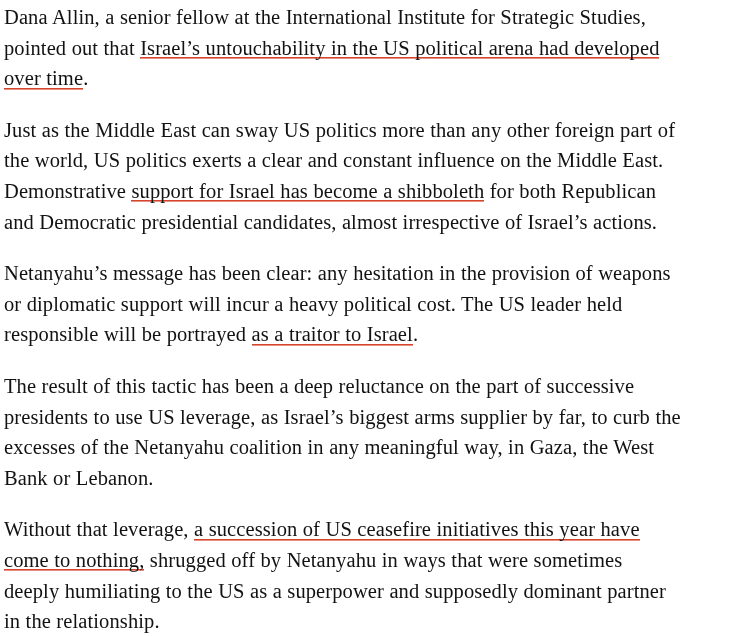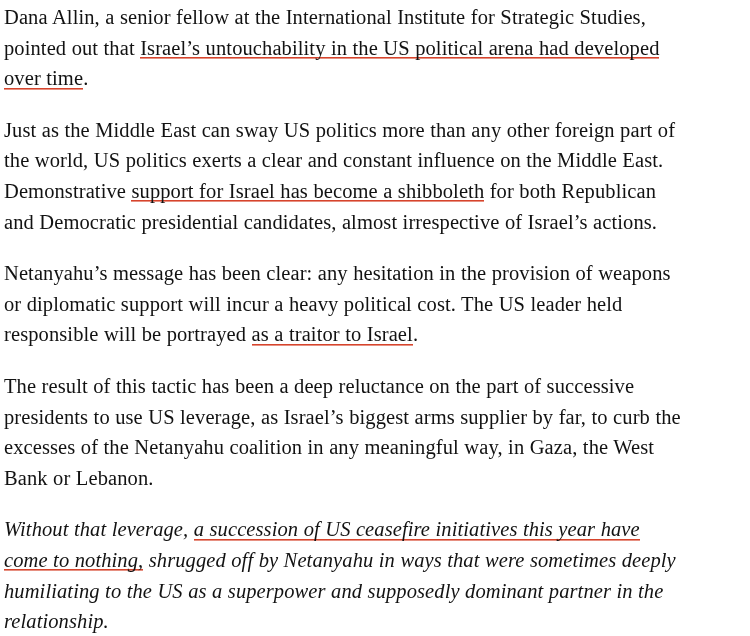--- a/index.html
+++ b/index.html
@@ -21,21 +21,20 @@
   }
   .para {
     font-size: 20.5px;
     line-height: 30.6px;
     margin: 0 0 21px 0;
     letter-spacing: 0.005em;
     word-spacing: 0.01em;
   }
   .para:last-child {
     margin-bottom: 4px;
-    font-style: italic;
   }
   .hl {
     
     background-image: linear-gradient(to right, #d6442c, #d6442c);
     background-repeat: no-repeat;
     background-size: 100% 1.6px;
     background-position: 0 calc(100% - 2px);
     padding-bottom: 2px;
   }
 </style>

